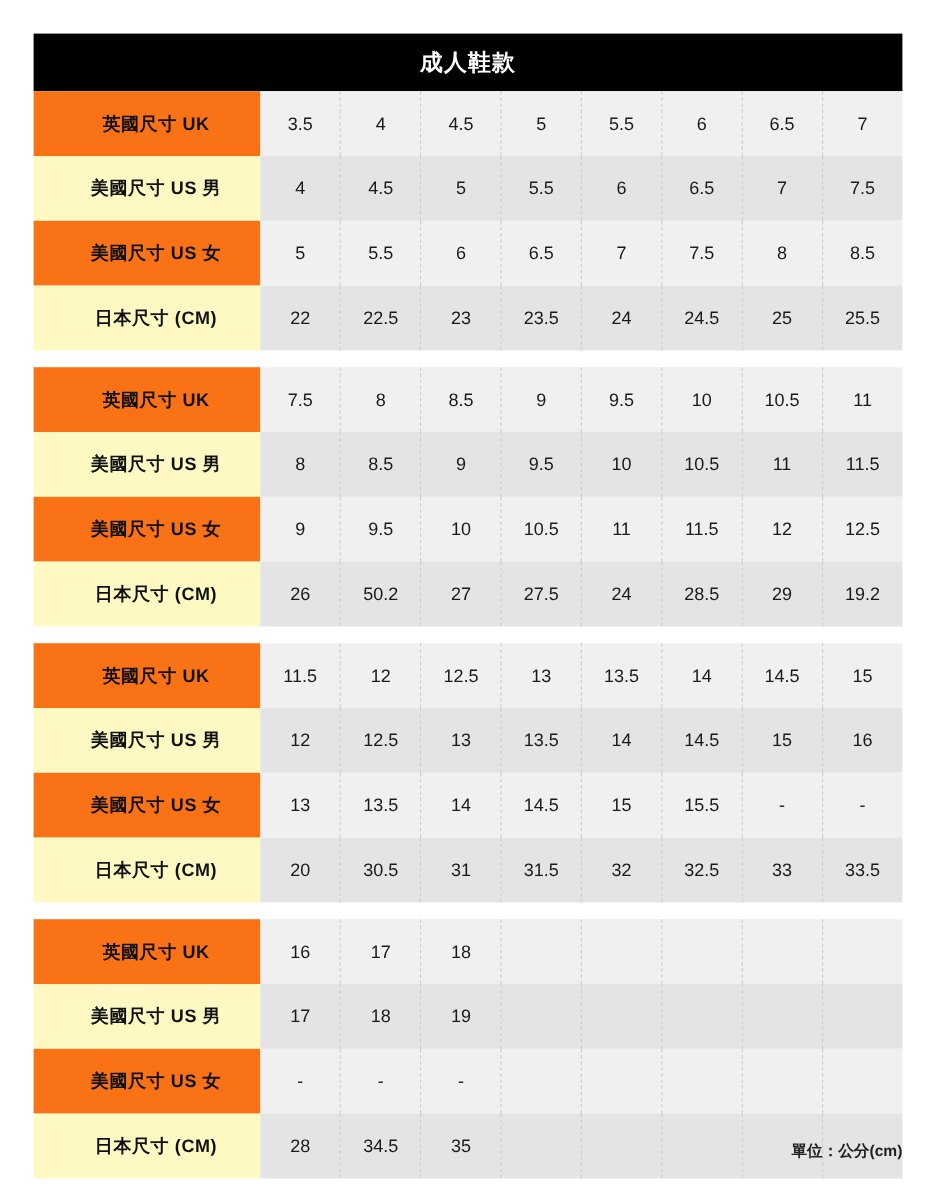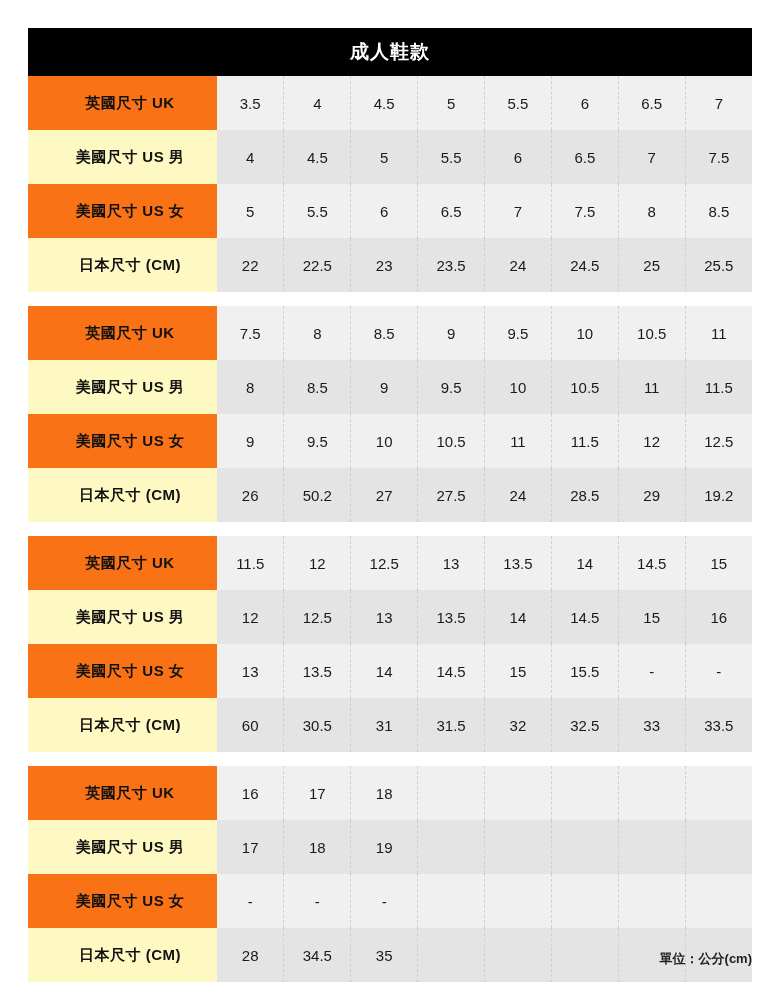--- a/index.html
+++ b/index.html
@@ -228,21 +228,21 @@
         <td class="val">13.5</td>
         <td class="val">14</td>
         <td class="val">14.5</td>
         <td class="val">15</td>
         <td class="val">15.5</td>
         <td class="val">-</td>
         <td class="val">-</td>
       </tr>
       <tr class="even">
         <td class="rowlabel">日本尺寸 (CM)</td>
-        <td class="val">60</td>
+        <td class="val">20</td>
         <td class="val">30.5</td>
         <td class="val">31</td>
         <td class="val">31.5</td>
         <td class="val">32</td>
         <td class="val">32.5</td>
         <td class="val">33</td>
         <td class="val">33.5</td>
       </tr>
     </tbody>
       </table>

